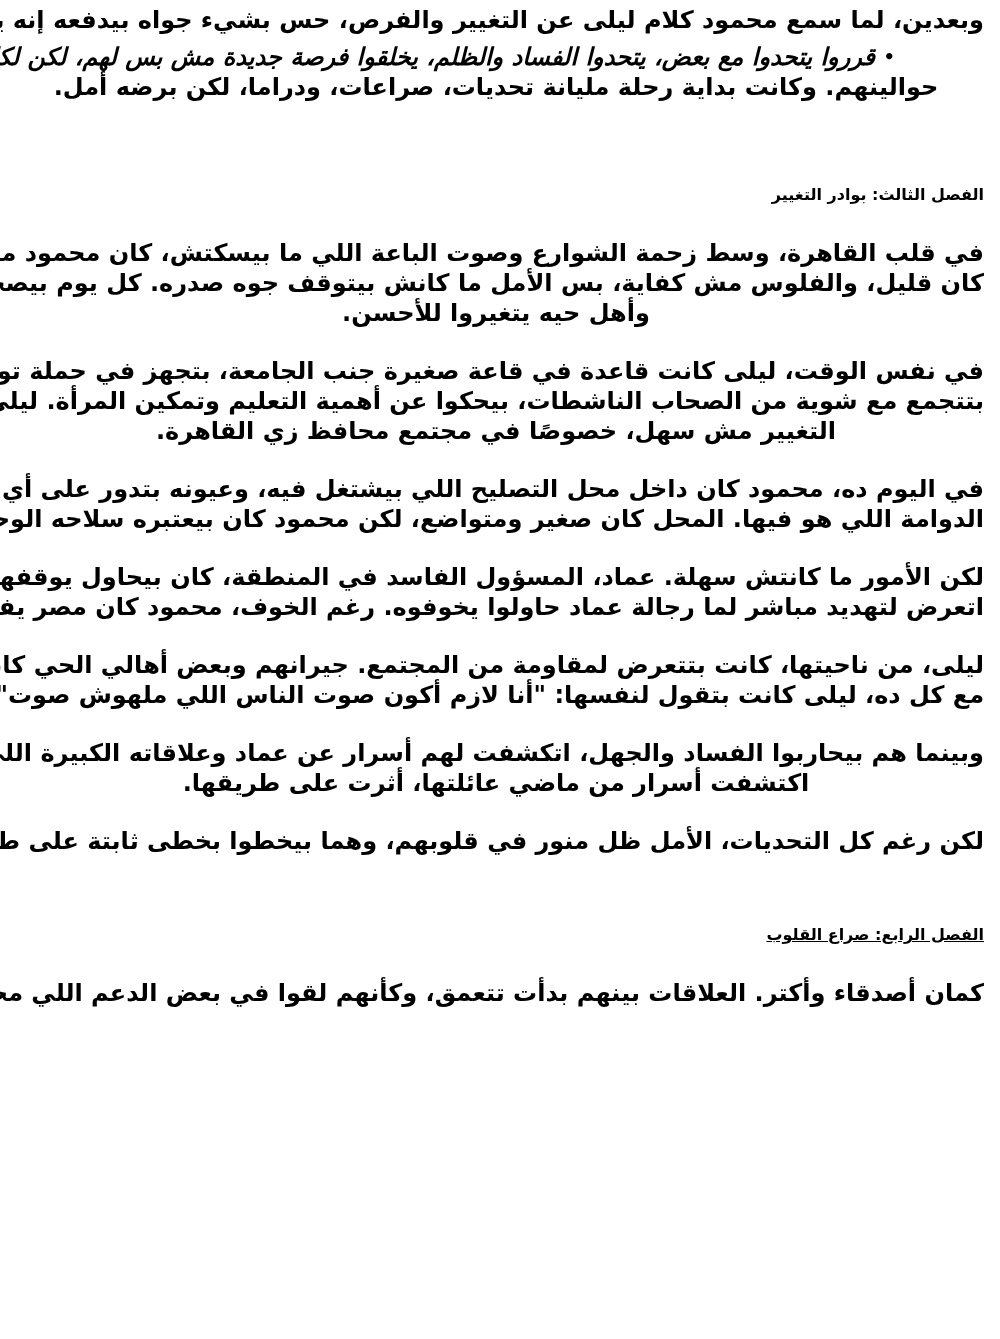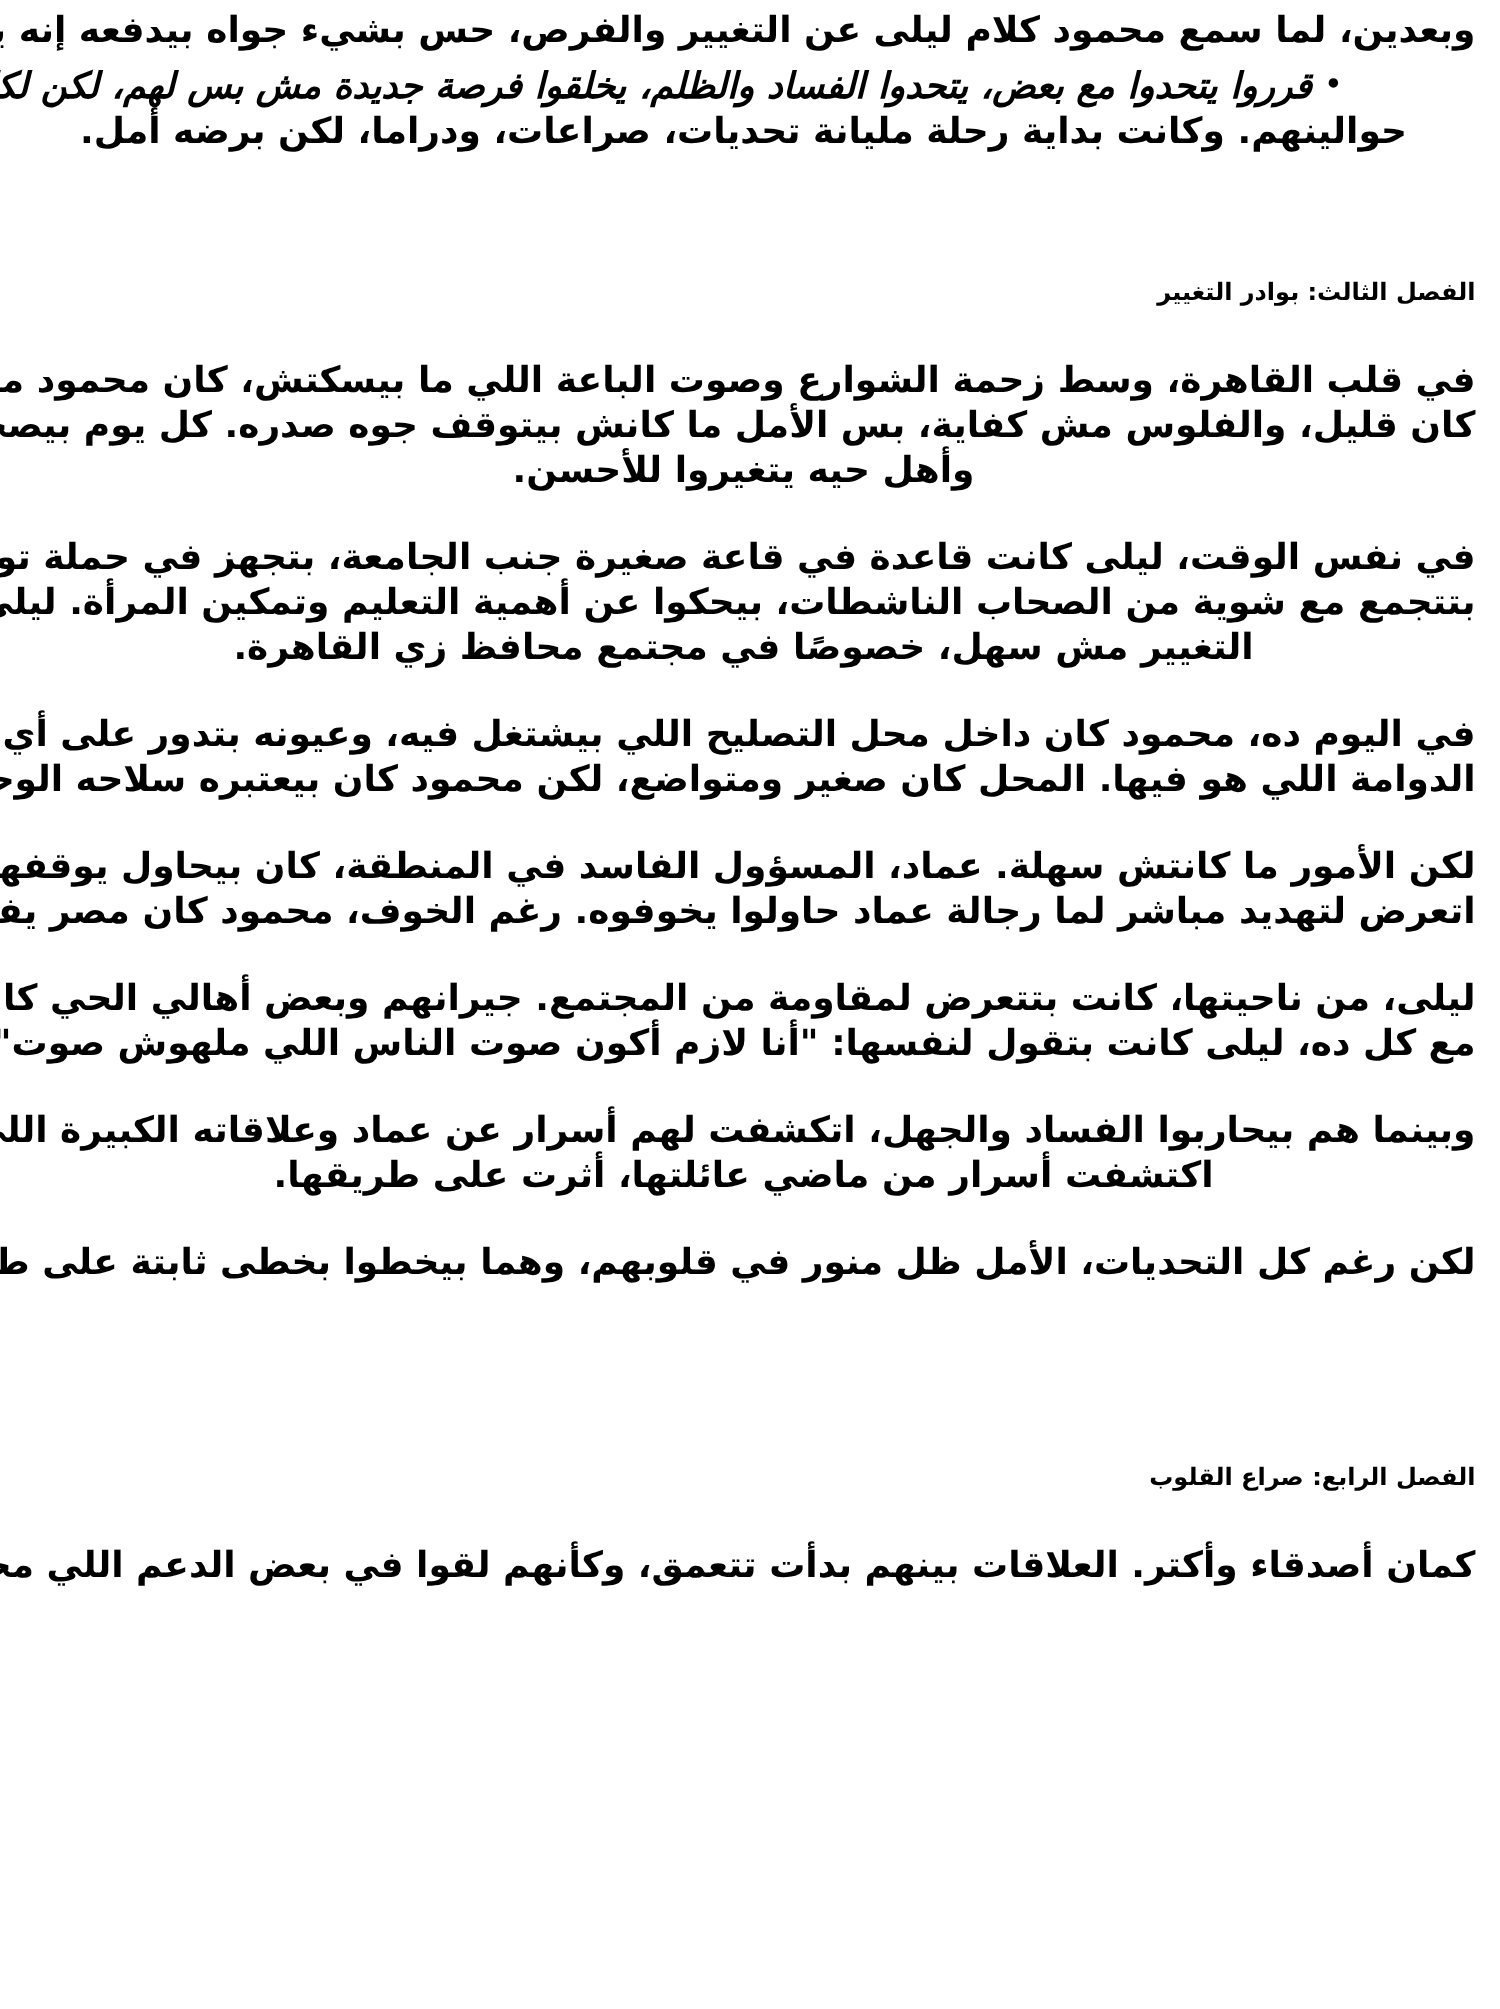--- a/index.html
+++ b/index.html
@@ -39,21 +39,21 @@
   }
   .bullet-item .indent { padding-right: 109px; font-style: italic; }
   .bullet-marker {
     position: absolute;
     top: 0;
     right: 89px;
     font-size: 18px;
     line-height: 30px;
   }
   .heading-ch3 { margin-top: 78px; }
-  .heading-ch4 { margin-top: 114px; }
+  .heading-ch4 { margin-top: 64px; text-decoration: underline; }
   .para { margin-top: 28px; }
 </style>
 </head>
 <body>
 
 <div class="page">
 
   <div class="intro-para">
     <div class="line">وبعدين، لما سمع محمود كلام ليلى عن التغيير والفرص، حس بشيء جواه بيدفعه إنه يشاركها. حكاياتهم</div>
   </div>

